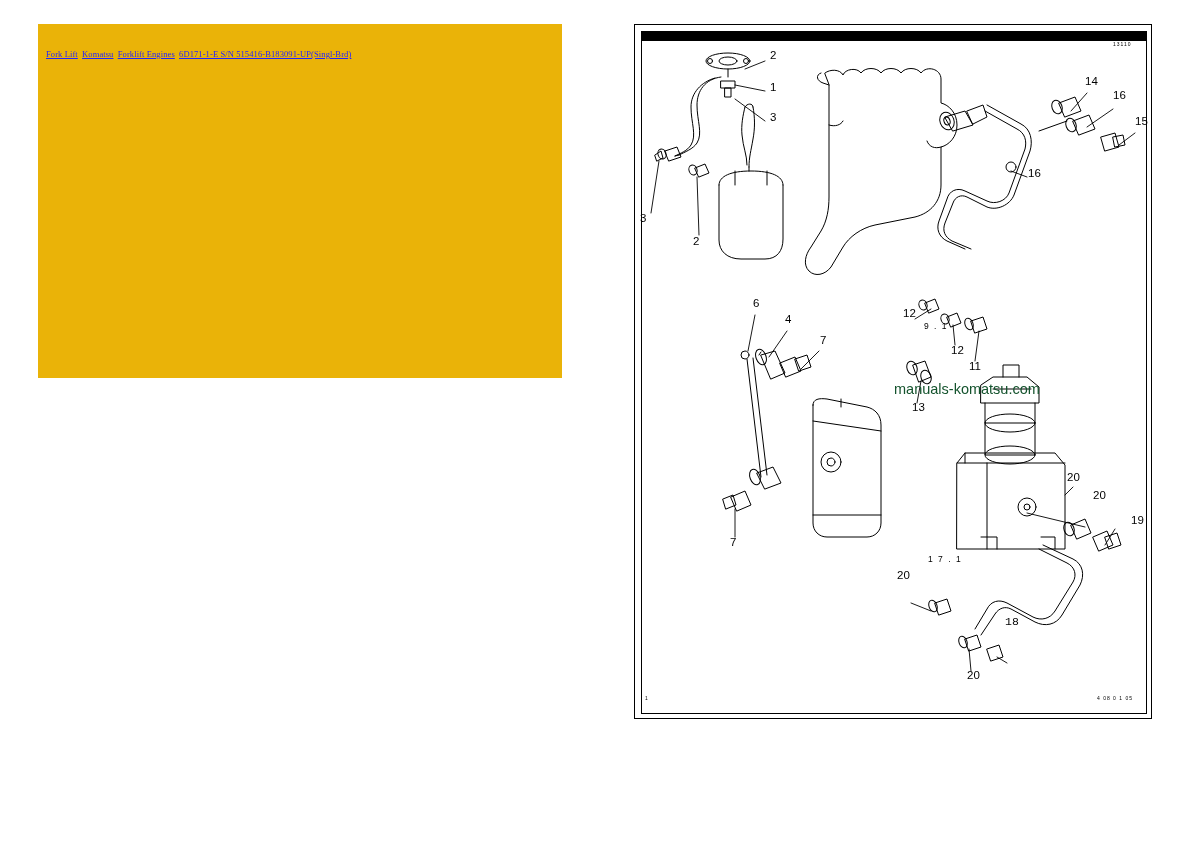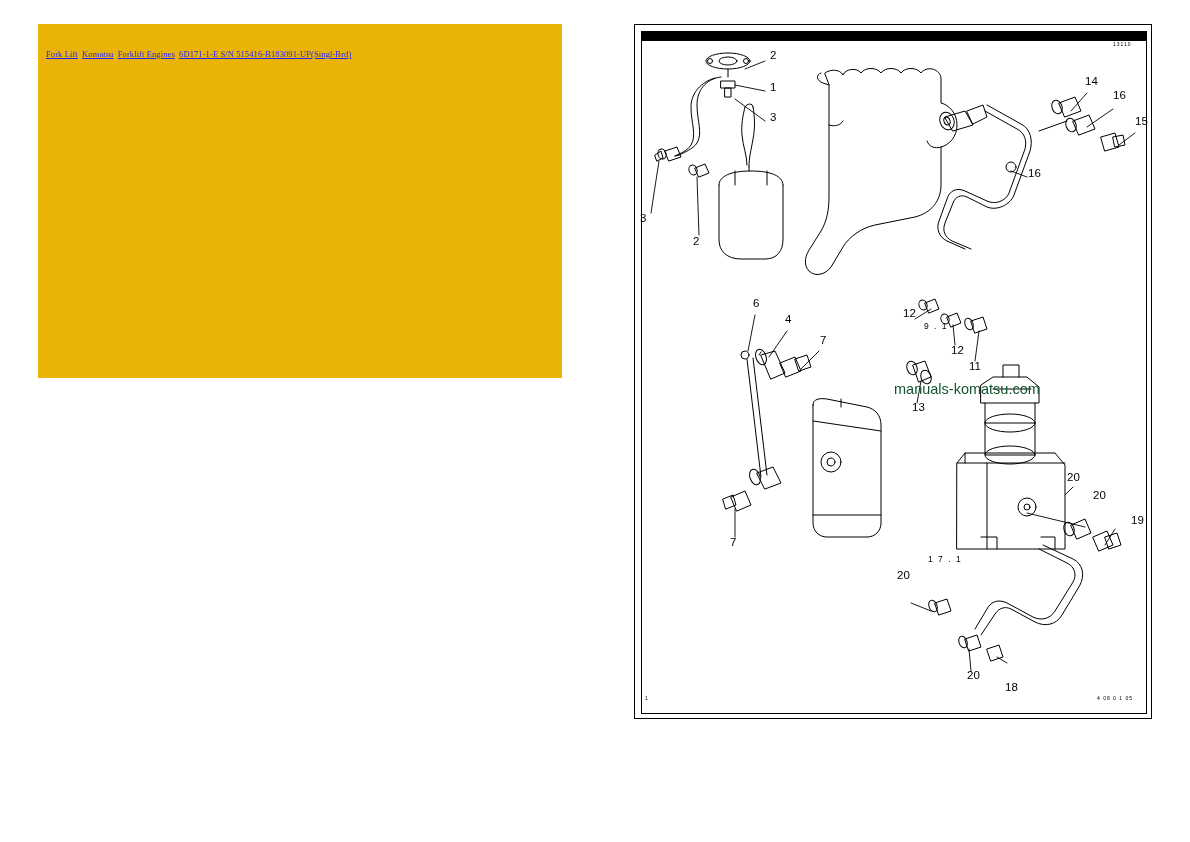--- a/index.html
+++ b/index.html
@@ -310,21 +310,21 @@
     <div class="callout" style="left:95px;  top:511px;">7</div>
     <div class="callout" style="left:268px; top:282px;">12</div>
     <div class="callout" style="left:316px; top:319px;">12</div>
     <div class="callout" style="left:334px; top:335px;">11</div>
     <div class="callout" style="left:277px; top:376px;">13</div>
     <div class="callout" style="left:432px; top:446px;">20</div>
     <div class="callout" style="left:458px; top:464px;">20</div>
     <div class="callout" style="left:496px; top:489px;">19</div>
     <div class="callout" style="left:262px; top:544px;">20</div>
     <div class="callout" style="left:332px; top:644px;">20</div>
-    <div class="callout" style="left:370px; top:656px;">18</div>
+    <div class="callout" style="left:370px; top:590px;font-family:Liberation Mono, monospace;">18</div>
 
     <div class="small-note" style="left:289px; top:296px;">9 . 1</div>
     <div class="small-note" style="left:293px; top:529px;text-align:center;">1 7 . 1</div>
 
     <div class="corner-code" style="left:478px; top:16px;">13110</div>
     <div class="corner-code" style="left:10px;  top:670px;">1</div>
     <div class="corner-code" style="left:462px; top:670px;">4 08 0 1 05</div>
 
     <div id="watermark">manuals-komatsu.com</div>
   </div>

